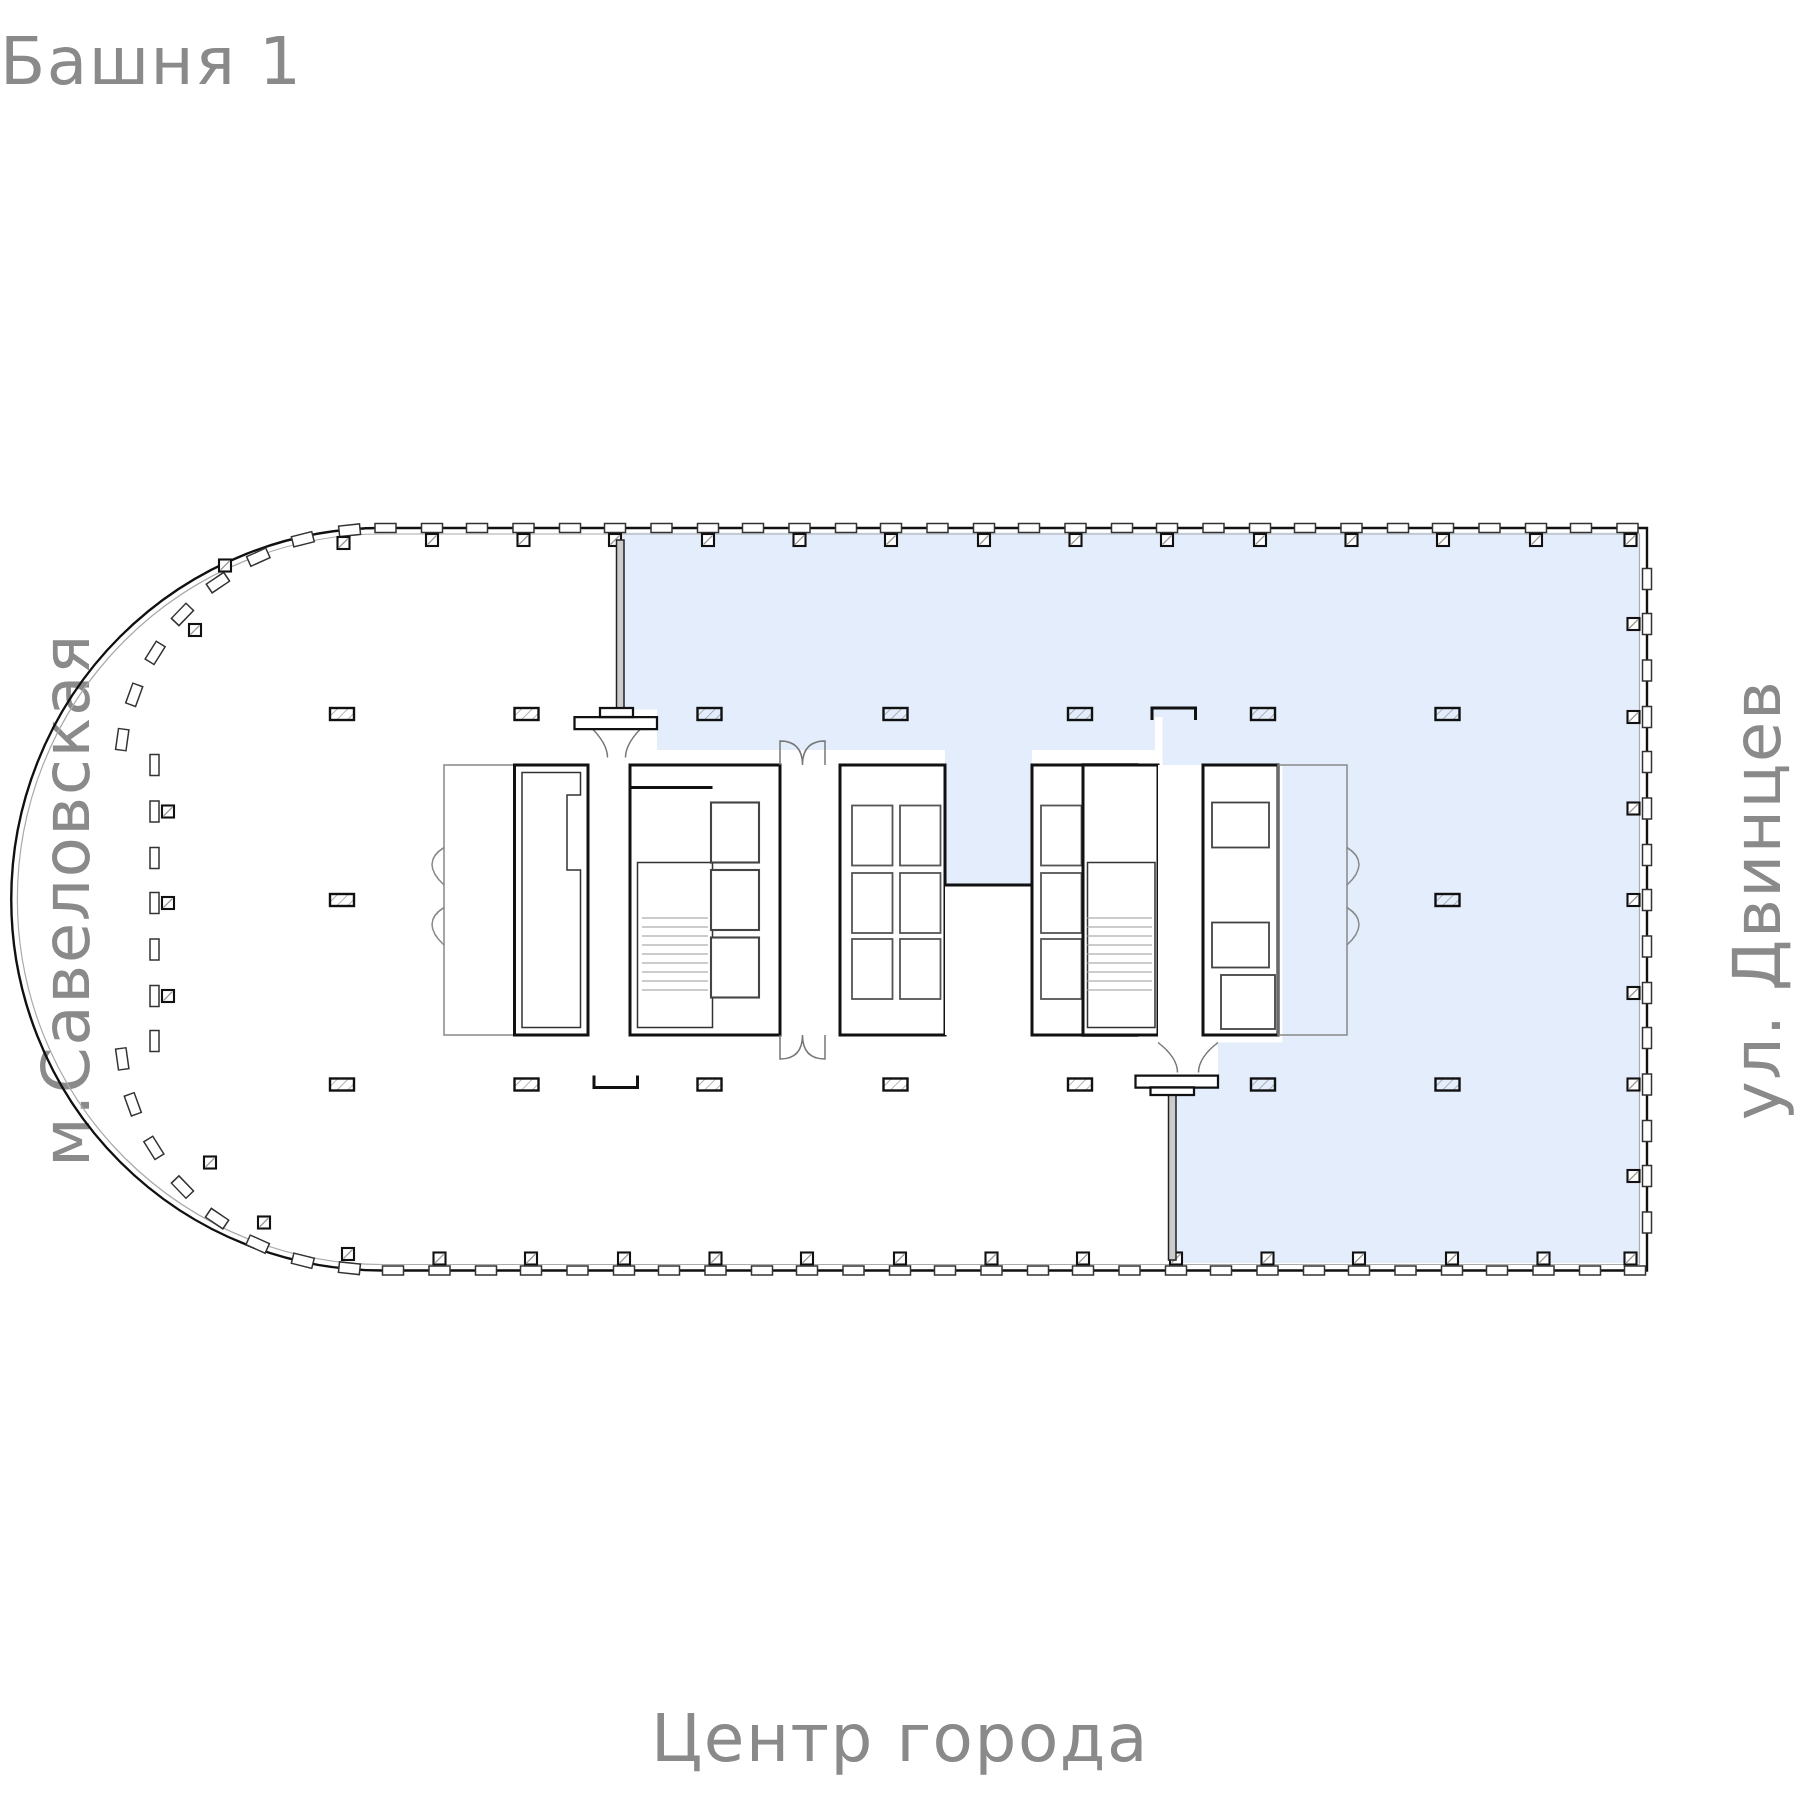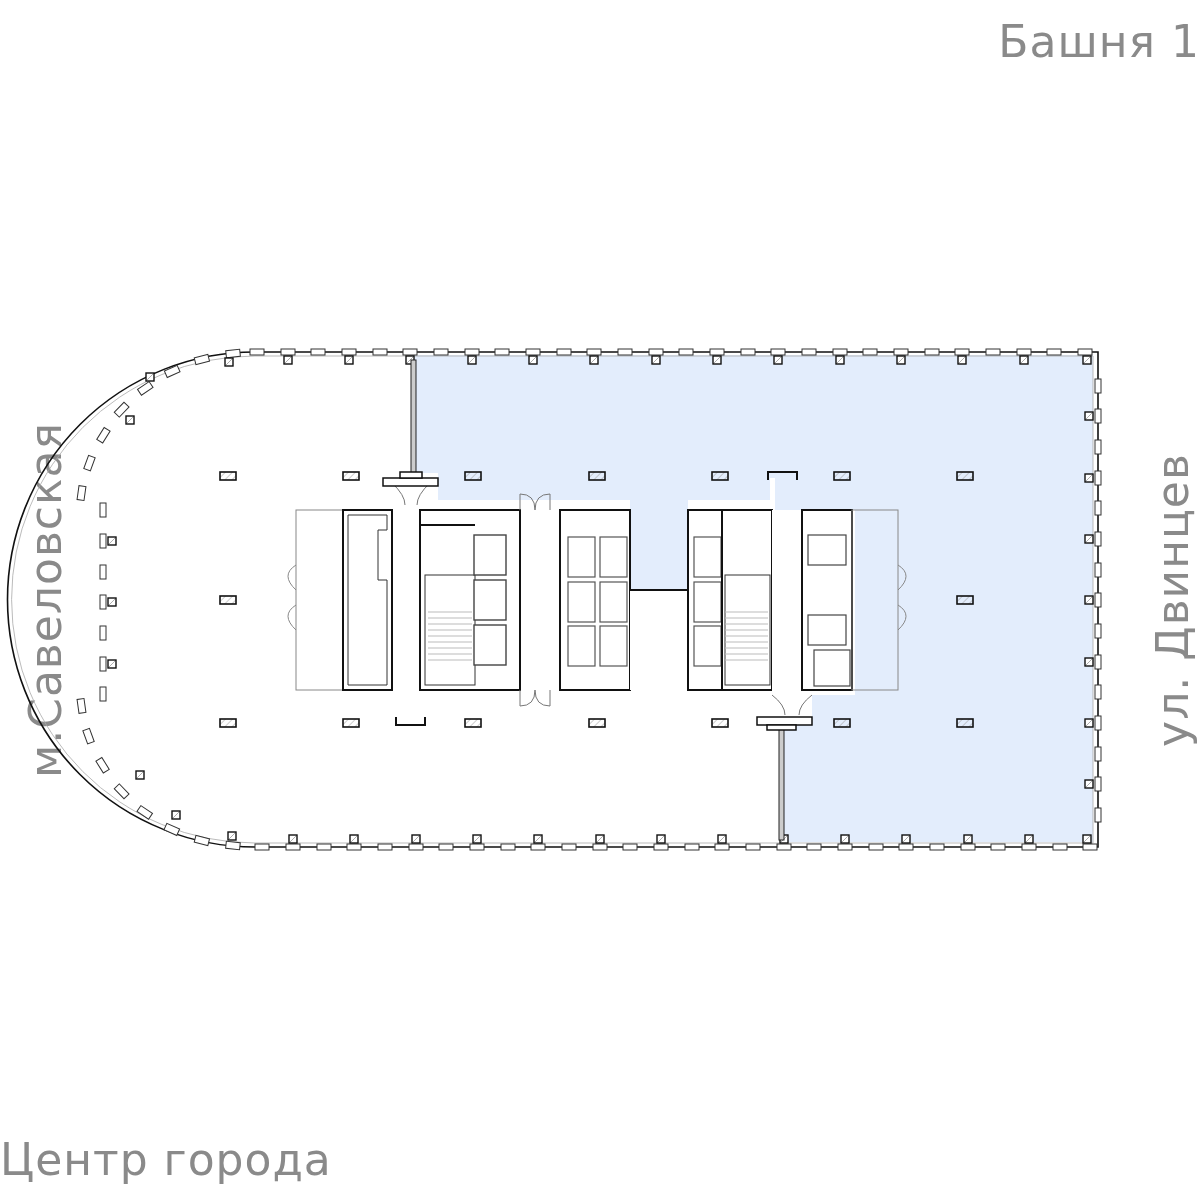--- a/index.html
+++ b/index.html
@@ -1,20 +1,20 @@
 <!DOCTYPE html>
 <html><head>
 <meta charset="utf-8">
 <style>
   html, body { margin:0; padding:0; background:#ffffff; }
   body { width:1200px; height:1200px; position:relative; overflow:hidden;
          font-family:"DejaVu Sans", "Liberation Sans", sans-serif; }
   .label { position:absolute; color:#8a8a8a; font-size:44px; letter-spacing:1px; white-space:nowrap; }
-  #lbl-top { left:0; width:1200px; top:14px; text-align:right; line-height:56px; }
-  #lbl-bottom { left:0; width:1200px; top:1132px; text-align:left; line-height:56px; }
+  #lbl-top { left:0; width:1200px; top:14px; text-align:left; line-height:56px; }
+  #lbl-bottom { left:0; width:1200px; top:1132px; text-align:center; line-height:56px; }
   #lbl-left { left:45px; top:600px; transform:translate(-50%,-50%) rotate(-90deg); }
   #lbl-right { left:1172px; top:600px; transform:translate(-50%,-50%) rotate(-90deg); }
   svg#plan { position:absolute; left:0; top:0; }
 </style>
 </head>
 <body>
 
 <div id="lbl-top" class="label">Башня 1</div>
 <div id="lbl-bottom" class="label">Центр города</div>
 <div id="lbl-left" class="label">м.Савеловская</div>

